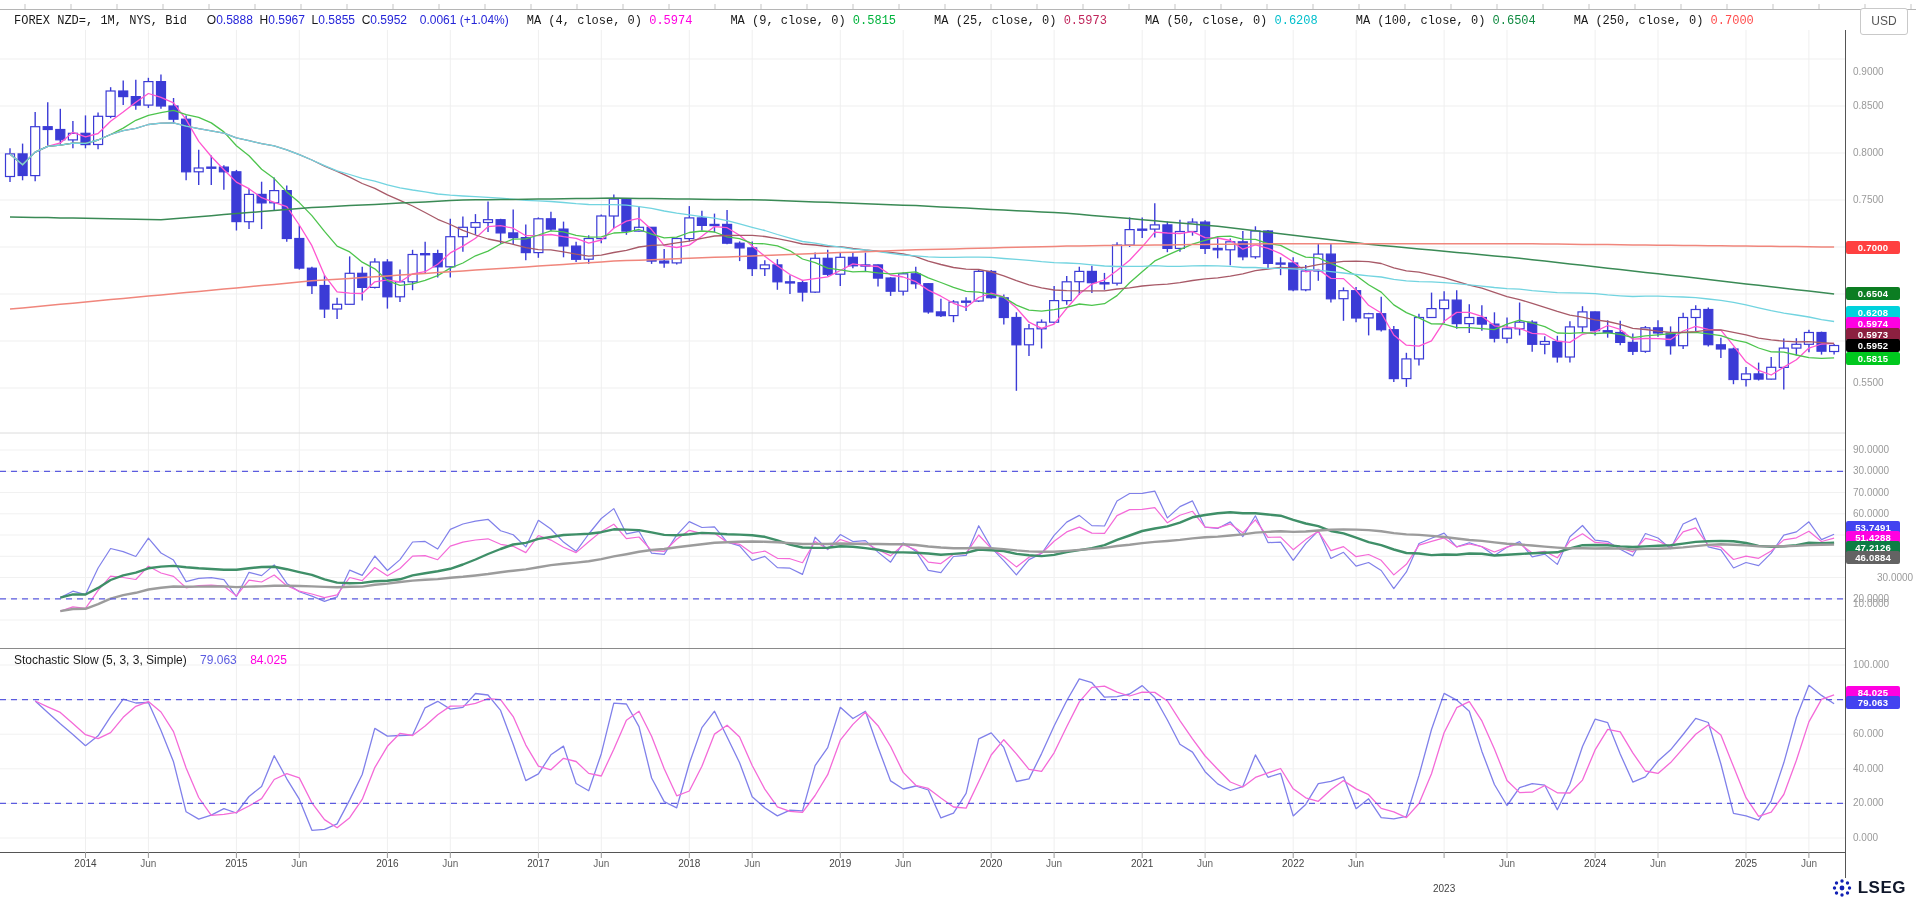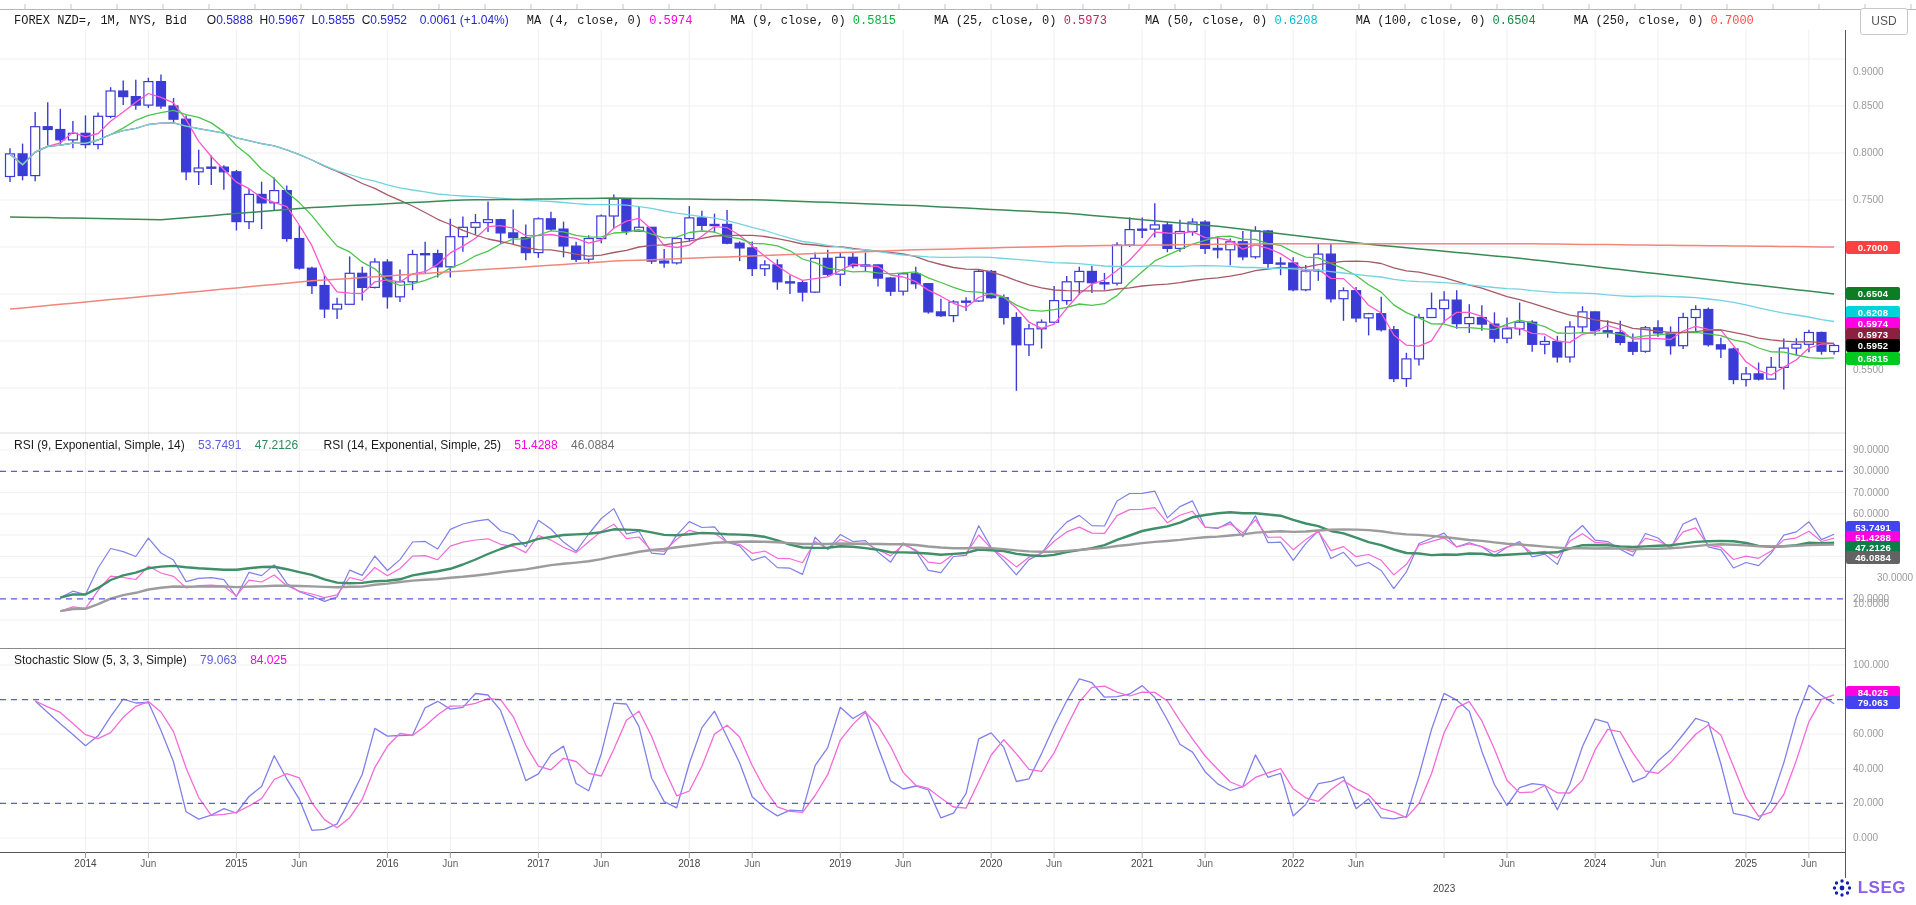--- a/index.html
+++ b/index.html
@@ -13,21 +13,21 @@
   .usd{position:absolute;top:8px;right:8px;width:46px;height:25px;border:1px solid #c9c9c9;border-radius:3px;
        text-align:center;line-height:25px;font-size:12px;color:#555;background:#fff;z-index:6;}
   .panel-hdr{position:absolute;left:14px;font-size:12px;color:#1a1a1a;white-space:nowrap;z-index:5;}
   .panel-hdr span{margin-right:10px;}
   #plot{position:absolute;left:0;top:0;z-index:1;}
   .ylabel{position:absolute;left:1853px;font-size:10px;color:#9a9a9a;z-index:2;}
   .badge{position:absolute;left:1846px;width:54px;height:13px;border-radius:2px;color:#fff;
          font-size:9.5px;font-weight:bold;text-align:center;line-height:13px;z-index:4;letter-spacing:0.2px;}
   .xlab{position:absolute;top:858px;font-size:10px;color:#666;transform:translateX(-50%);z-index:2;}
   .logo{position:absolute;right:10px;top:877px;display:flex;align-items:center;gap:5px;z-index:5;}
-  .logo .txt{color:#8b5cf6;font-weight:bold;font-size:17px;letter-spacing:0.5px;}
+  .logo .txt{color:#0f172a;font-weight:bold;font-size:17px;letter-spacing:0.5px;}
 </style>
 </head>
 <body>
 
 <div class="root">
   <div class="topline"></div>
 
   <div class="hdr">
     <span class="grp">FOREX NZD=, 1M, NYS, Bid</span><span id="ohlc-legend"><span class="k">O</span><span class="v" style="color:#2525d8">0.5888</span>&nbsp;&nbsp;<span class="k">H</span><span class="v" style="color:#2525d8">0.5967</span>&nbsp;&nbsp;<span class="k">L</span><span class="v" style="color:#2525d8">0.5855</span>&nbsp;&nbsp;<span class="k">C</span><span class="v" style="color:#2525d8">0.5952</span>&nbsp;&nbsp;<span class="v" style="color:#2525d8;margin-left:6px;">0.0061 (+1.04%)</span></span><span id="ma-legend"><span class="grp" style="margin-left:18px;"><span class="k">MA (4, close, 0)</span> <span style="color:#ff00e1">0.5974</span></span><span class="grp" style="margin-left:18px;"><span class="k">MA (9, close, 0)</span> <span style="color:#00b33c">0.5815</span></span><span class="grp" style="margin-left:18px;"><span class="k">MA (25, close, 0)</span> <span style="color:#c0265c">0.5973</span></span><span class="grp" style="margin-left:18px;"><span class="k">MA (50, close, 0)</span> <span style="color:#00bfcc">0.6208</span></span><span class="grp" style="margin-left:18px;"><span class="k">MA (100, close, 0)</span> <span style="color:#0f8a40">0.6504</span></span><span class="grp" style="margin-left:18px;"><span class="k">MA (250, close, 0)</span> <span style="color:#ff4d4d">0.7000</span></span></span>
   </div>
@@ -466,44 +466,36 @@
       <line x1="1293.2" y1="852" x2="1293.2" y2="858" stroke="#999"></line>
       <line x1="1356.1" y1="852" x2="1356.1" y2="858" stroke="#999"></line>
       <line x1="1444.1" y1="852" x2="1444.1" y2="858" stroke="#999"></line>
       <line x1="1507.0" y1="852" x2="1507.0" y2="858" stroke="#999"></line>
       <line x1="1595.1" y1="852" x2="1595.1" y2="858" stroke="#999"></line>
       <line x1="1658.0" y1="852" x2="1658.0" y2="858" stroke="#999"></line>
       <line x1="1746.0" y1="852" x2="1746.0" y2="858" stroke="#999"></line>
       <line x1="1808.9" y1="852" x2="1808.9" y2="858" stroke="#999"></line>
     </svg>
 
-  <div class="panel-hdr" style="top:438px;">
-    <span>RSI (9, Exponential, Simple, 14)</span>
-    <span style="color: rgb(91, 91, 224);">53.7491</span>
-    <span style="margin-right: 22px; color: rgb(47, 138, 93);">47.2126</span>
-    <span>RSI (14, Exponential, Simple, 25)</span>
-    <span style="color: rgb(255, 0, 225);">51.4288</span>
-    <span style="color: rgb(110, 110, 110);">46.0884</span>
-  </div>
 
   <div class="panel-hdr" style="top:653px;">
     <span>Stochastic Slow (5, 3, 3, Simple)</span>
     <span style="color: rgb(91, 91, 224);">79.063</span>
     <span style="color: rgb(255, 0, 225);">84.025</span>
   </div>
 
   <div id="yaxis">
       <div class="ylabel" style="top: 66px;">0.9000</div>
       <div class="ylabel" style="top: 100px;">0.8500</div>
       <div class="ylabel" style="top: 147px;">0.8000</div>
       <div class="ylabel" style="top: 194px;">0.7500</div>
       <div class="ylabel" style="top: 241px;">0.7000</div>
       <div class="ylabel" style="top: 288px;">0.6500</div>
       <div class="ylabel" style="top: 335px;">0.6000</div>
-      <div class="ylabel" style="top: 364px;">0.5500</div>
+      <div class="ylabel" style="top: 377px;">0.5500</div>
       <div class="ylabel" style="top: 444px;">90.0000</div>
       <div class="ylabel" style="top: 465.25px;">30.0000</div>
       <div class="ylabel" style="top: 486.5px;">70.0000</div>
       <div class="ylabel" style="top: 507.75px;">60.0000</div>
       <div class="ylabel" style="top: 529px;">50.0000</div>
       <div class="ylabel" style="top: 550.25px;">40.0000</div>
       <div class="ylabel" style="top: 571.5px; margin-left: 24px;">30.0000</div>
       <div class="ylabel" style="top: 592.75px;">20.0000</div>
       <div class="ylabel" style="top: 598px;">10.0000</div>
       <div class="ylabel" style="top: 659px;">100.000</div>

